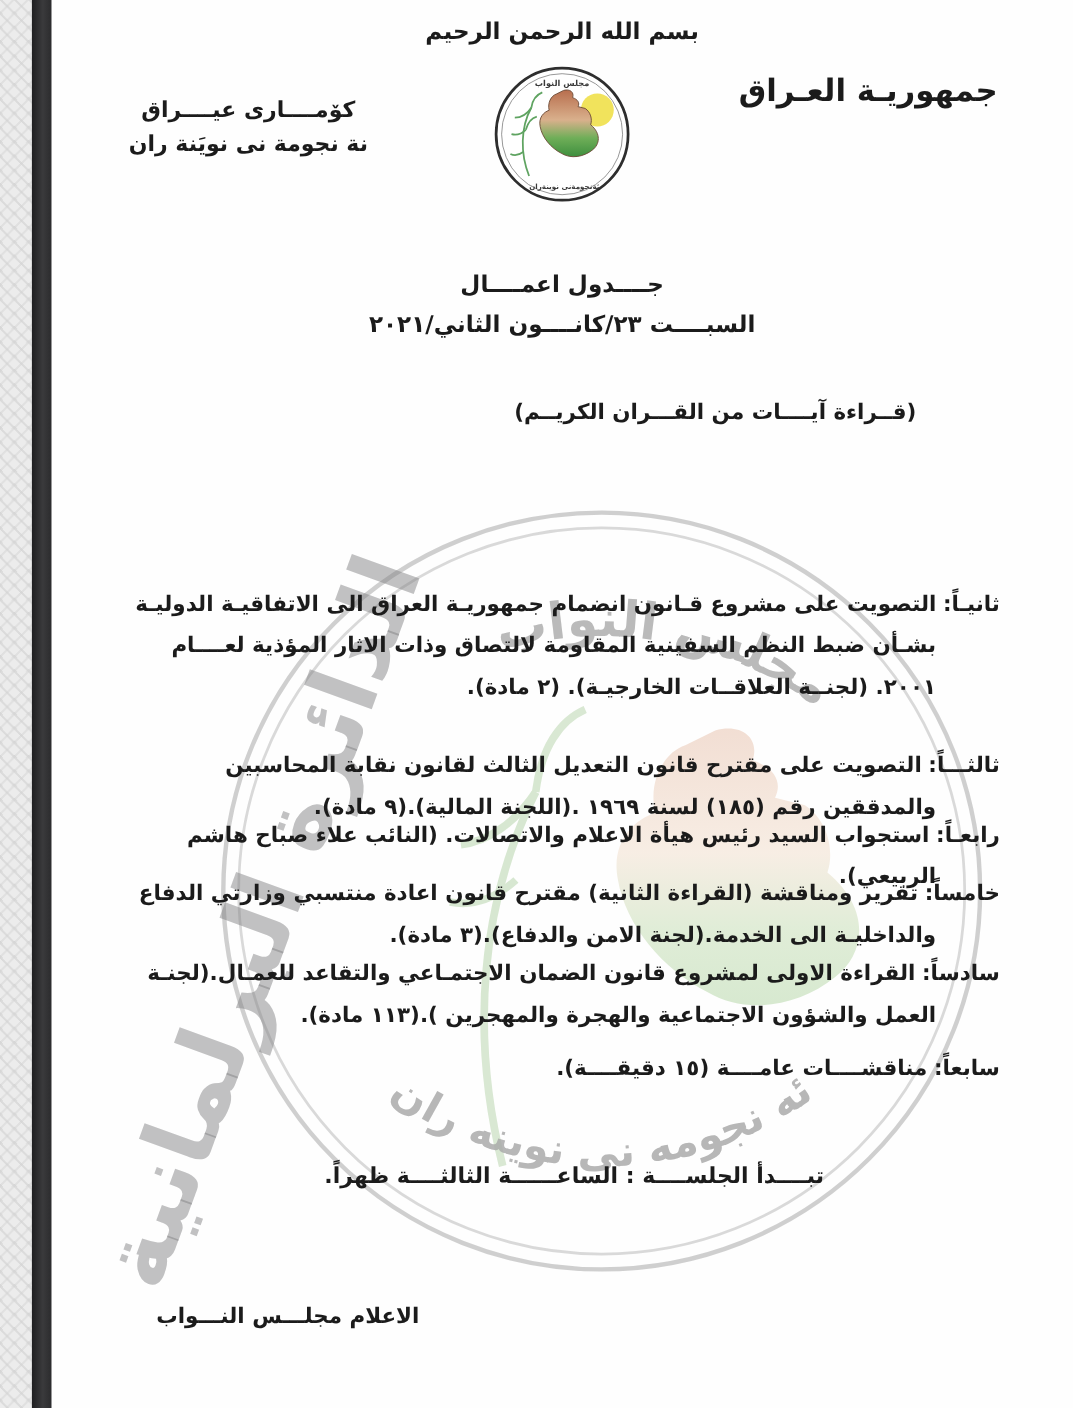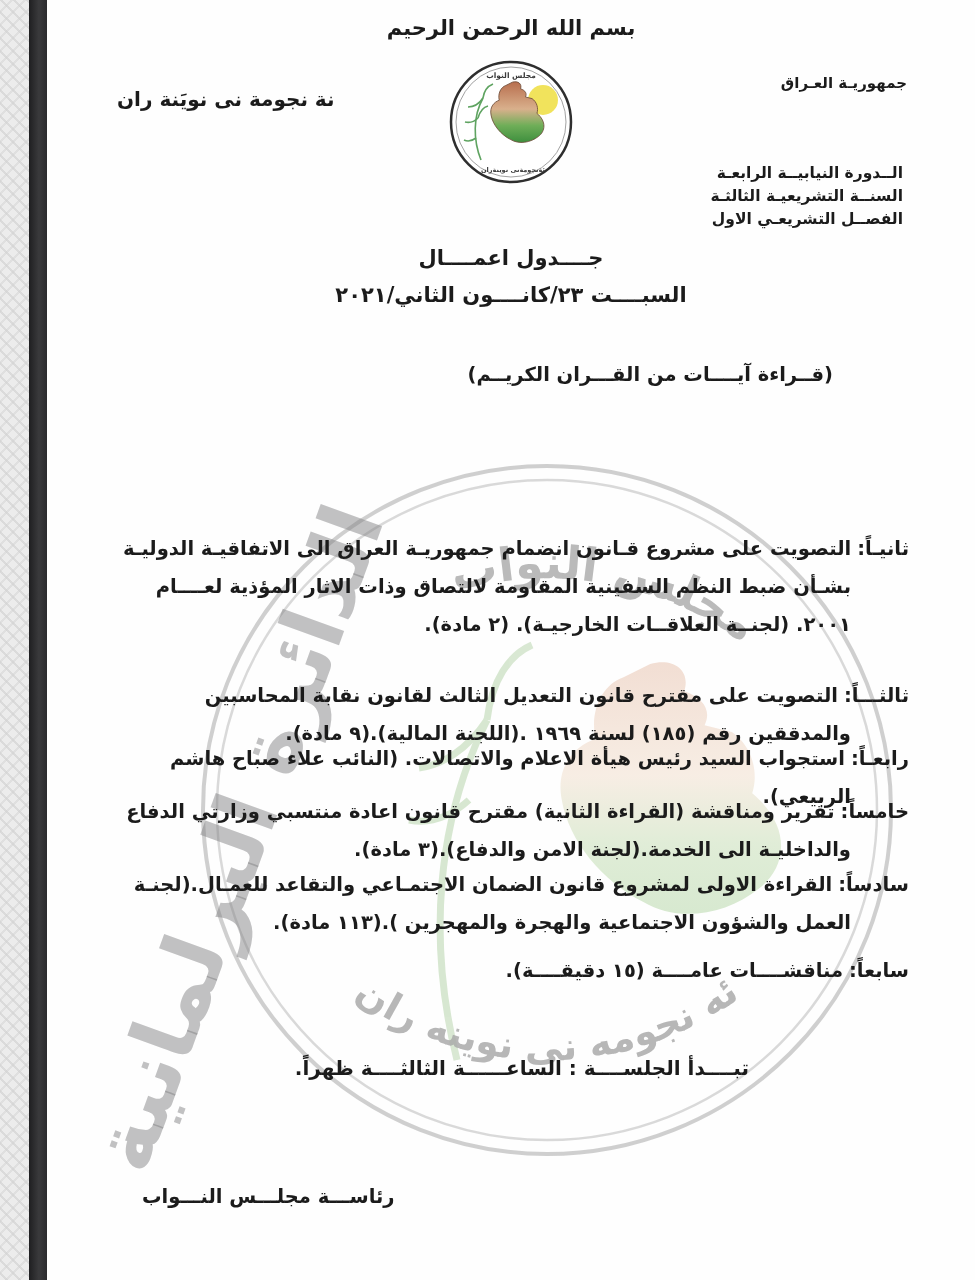--- a/index.html
+++ b/index.html
@@ -35,21 +35,21 @@
   .wm-diagonal{
     position:absolute;left:-120px;top:760px;width:640px;
     transform:rotate(-70deg);transform-origin:center;
     font-size:86px;font-weight:bold;color:rgba(128,128,130,.48);
     letter-spacing:2px;text-align:center;direction:rtl;white-space:nowrap;
     z-index:0;pointer-events:none;
   }
 
   
   .bismillah{position:absolute;top:16px;left:0;width:100%;text-align:center;font-size:21px;z-index:2;}
-  .hdr-right{position:absolute;top:66px;right:68px;text-align:right;font-size:15px;line-height:34px;z-index:2;}
+  .hdr-right{position:absolute;top:66px;right:68px;text-align:right;font-size:28px;line-height:34px;z-index:2;}
   .hdr-session{position:absolute;top:162px;right:72px;text-align:right;font-size:15.5px;line-height:23px;z-index:2;}
   .hdr-left{position:absolute;top:84px;left:70px;text-align:center;font-size:20px;line-height:31px;z-index:2;}
   .emblem{position:absolute;top:56px;left:400px;width:128px;height:132px;z-index:2;}
 
   
   .title-block{position:absolute;top:240px;left:0;width:100%;text-align:center;font-size:21px;line-height:37px;z-index:2;}
 
   .quran-line{position:absolute;top:363px;right:142px;font-size:19.5px;z-index:2;}
 
   
@@ -113,27 +113,23 @@
       </svg>
     </div>
     <div class="wm-diagonal">الدائرة البرلمانية</div>
 
     <div class="bismillah">بسم الله الرحمن الرحيم</div>
 
     <div class="hdr-right">
       <div>جمهوريـة العـراق</div>
     </div>
 
-    <div class="hdr-session">
-      <div>الــدورة النيابيــة الرابعـة</div>
-      <div>السنــة التشريعيـة الثالثـة</div>
-      <div>الفصــل التشريعـي الاول</div>
-    </div>
 
     <div class="hdr-left">
+      <div>كۆمــــارى عيــــراق</div>
       <div>نة نجومة نى نويَنة ران</div>
     </div>
 
     <div class="emblem">
       <svg width="128" height="132" viewBox="0 0 128 132">
         <defs>
           <linearGradient id="emMap" x1="0" y1="0" x2="0" y2="1">
             <stop offset="0%" stop-color="#b86e4e"></stop>
             <stop offset="45%" stop-color="#d9b08c"></stop>
             <stop offset="72%" stop-color="#6fae58"></stop>
@@ -177,16 +173,16 @@
       <span class="lbl">خامساً:</span><span>تقرير ومناقشة (القراءة الثانية) مقترح قانون اعادة منتسبي وزارتي الدفاع والداخليـة الى الخدمة.(لجنة الامن والدفاع).(٣ مادة).</span>
     </div>
     <div class="agenda-item it-6">
       <span class="lbl">سادساً:</span><span>القراءة الاولى لمشروع قانون الضمان الاجتمـاعي والتقاعد للعمـال.(لجنـة العمل والشؤون الاجتماعية والهجرة والمهجرين ).(١١٣ مادة).</span>
     </div>
     <div class="agenda-item it-7">
       <span class="lbl">سابعاً:</span><span>مناقشــــات عامــــة (١٥ دقيقــــة).</span>
     </div>
 
     <div class="session-start">تبــــدأ الجلســــة : الساعــــــة الثالثــــة ظهراً.</div>
-    <div class="signature">رئاســـة مجلـــس النـــواب</div>
+    <div class="signature">الاعلام مجلـــس النـــواب</div>
 
   </div>
 </div>
 
 </body></html>

